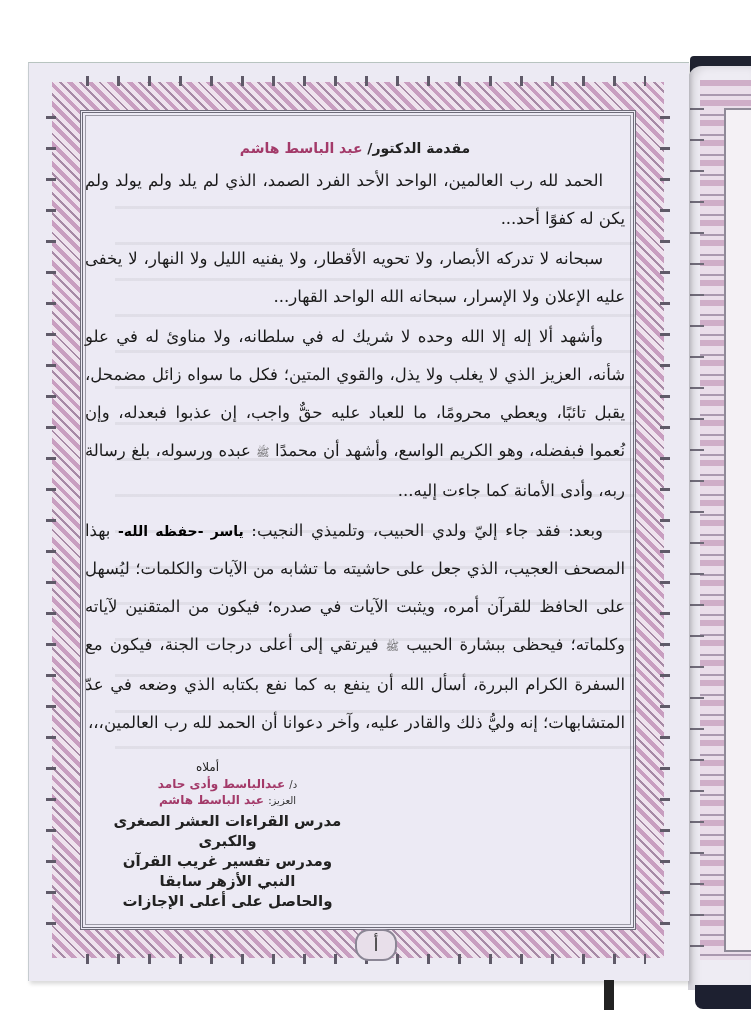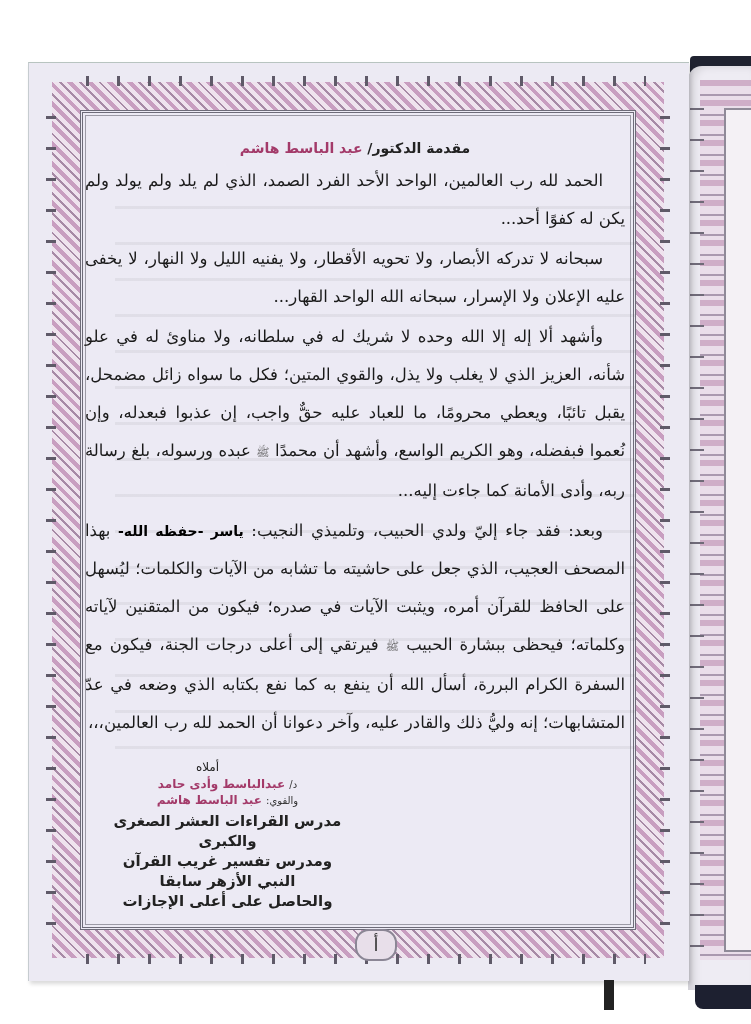--- a/index.html
+++ b/index.html
@@ -163,21 +163,21 @@
   </p>
 </div>
 
 <div class="sig">
   <div class="amla">أملاه</div>
   <div class="l1">
     <span class="pre">د/</span>
     <span>عبدالباسط وأدى حامد</span>
   </div>
   <div class="l2">
-    <span class="pre">والقوي:</span>
+    <span class="pre">العزيز:</span>
     <span>عبد الباسط هاشم</span>
   </div>
   <div class="desc">
     <div>مدرس القراءات العشر الصغرى والكبرى</div>
     <div>ومدرس تفسير غريب القرآن النبي الأزهر سابقا</div>
     <div>والحاصل على أعلى الإجازات</div>
   </div>
 </div>
 
 <div class="page-num">أ</div>

